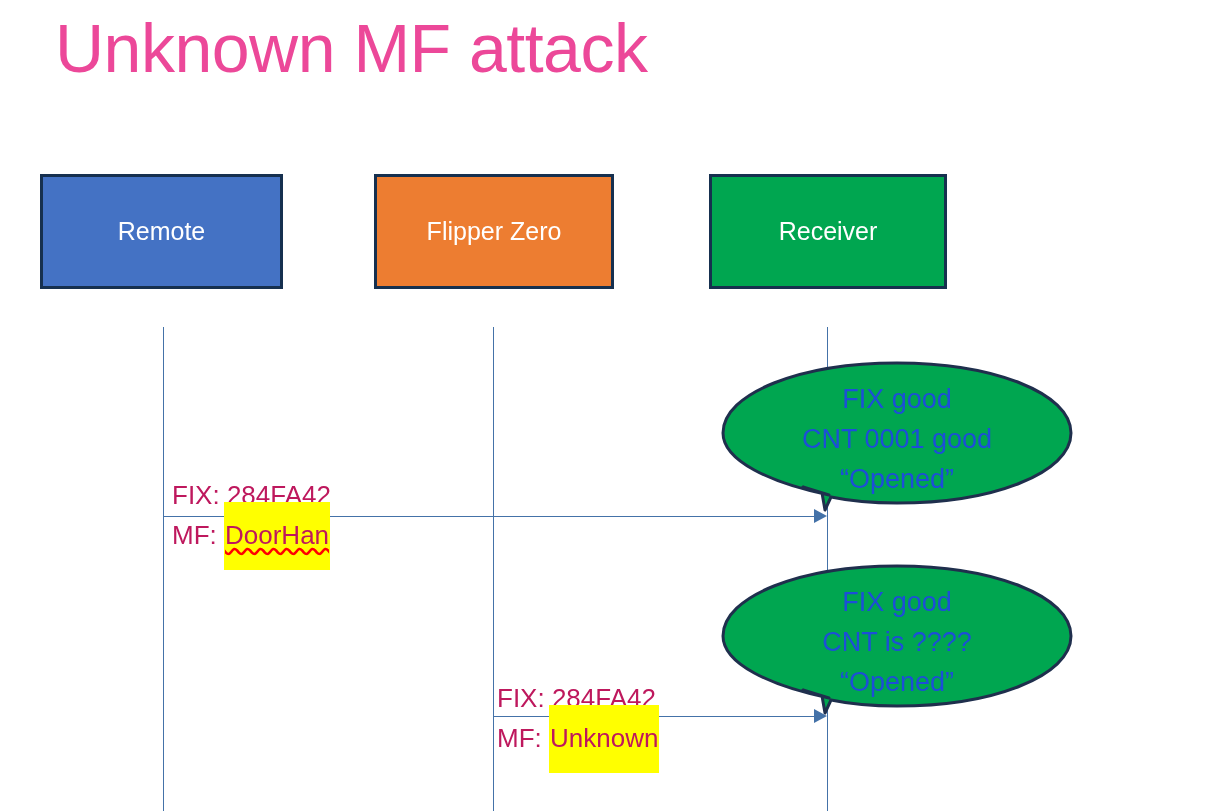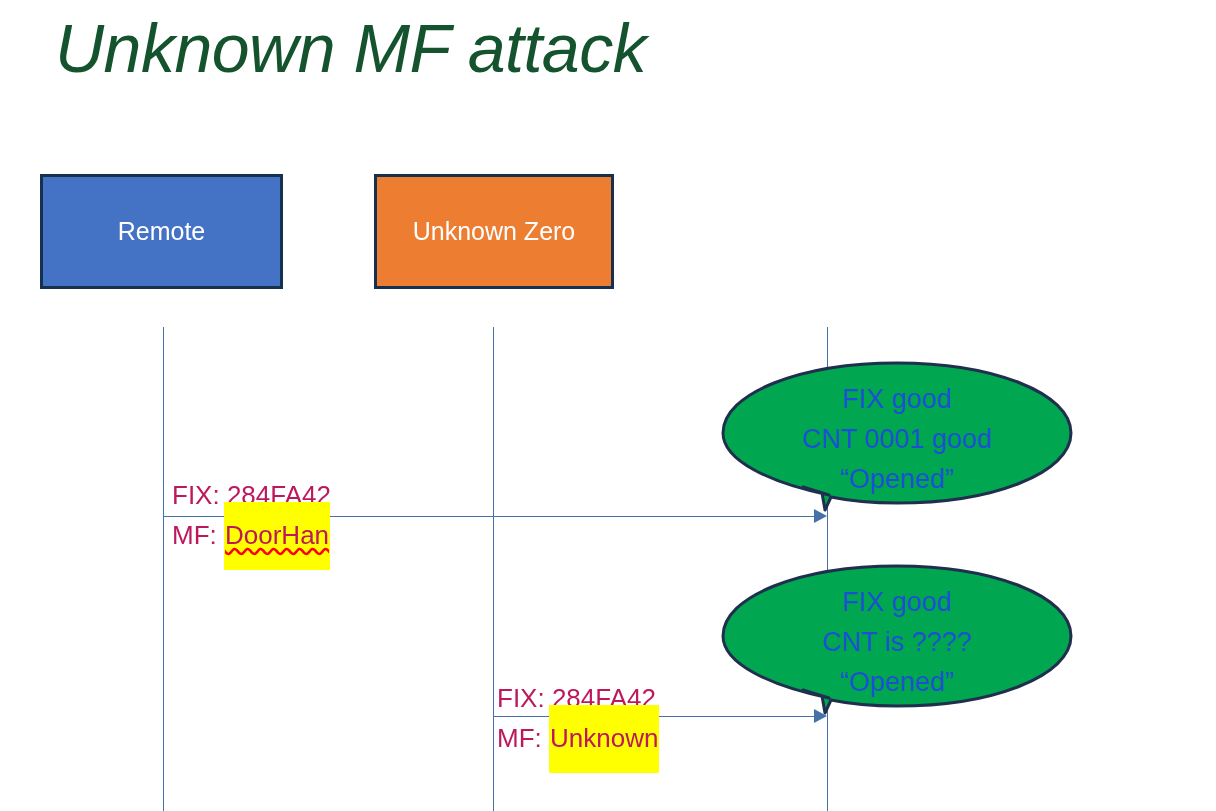--- a/index.html
+++ b/index.html
@@ -19,24 +19,23 @@
   }
 
   
   .slide-title {
     position: absolute;
     left: 55px;
     top: 6px;
     font-size: 68px;
     line-height: 84px;
     font-weight: 400;
-    color: #14532d;
+    color: #ec4899;
     letter-spacing: -0.5px;
     white-space: nowrap;
-    font-style: italic;
   }
 
   
   .lifeline {
     position: absolute;
     width: 1px;
     background: #4472a8;
     top: 327px;
     bottom: 0;
   }
@@ -134,21 +133,24 @@
   <div class="slide-title">Unknown MF attack</div>
 
   <div class="lifeline l1"></div>
   <div class="lifeline l2"></div>
   <div class="lifeline l3"></div>
 
   <div class="actor-box actor-remote">
     <span>Remote</span>
   </div>
   <div class="actor-box actor-flipper">
-    <span>Unknown Zero</span>
+    <span>Flipper Zero</span>
+  </div>
+  <div class="actor-box actor-receiver">
+    <span>Receiver</span>
   </div>
 
   <div class="msg-line msg1-line"></div>
   <div class="msg-arrowhead msg1-head"></div>
 
   <div class="msg-text msg1-text">
     <span class="line">
       <span>FIX:</span>
       <span>284FA42</span>
     </span>

